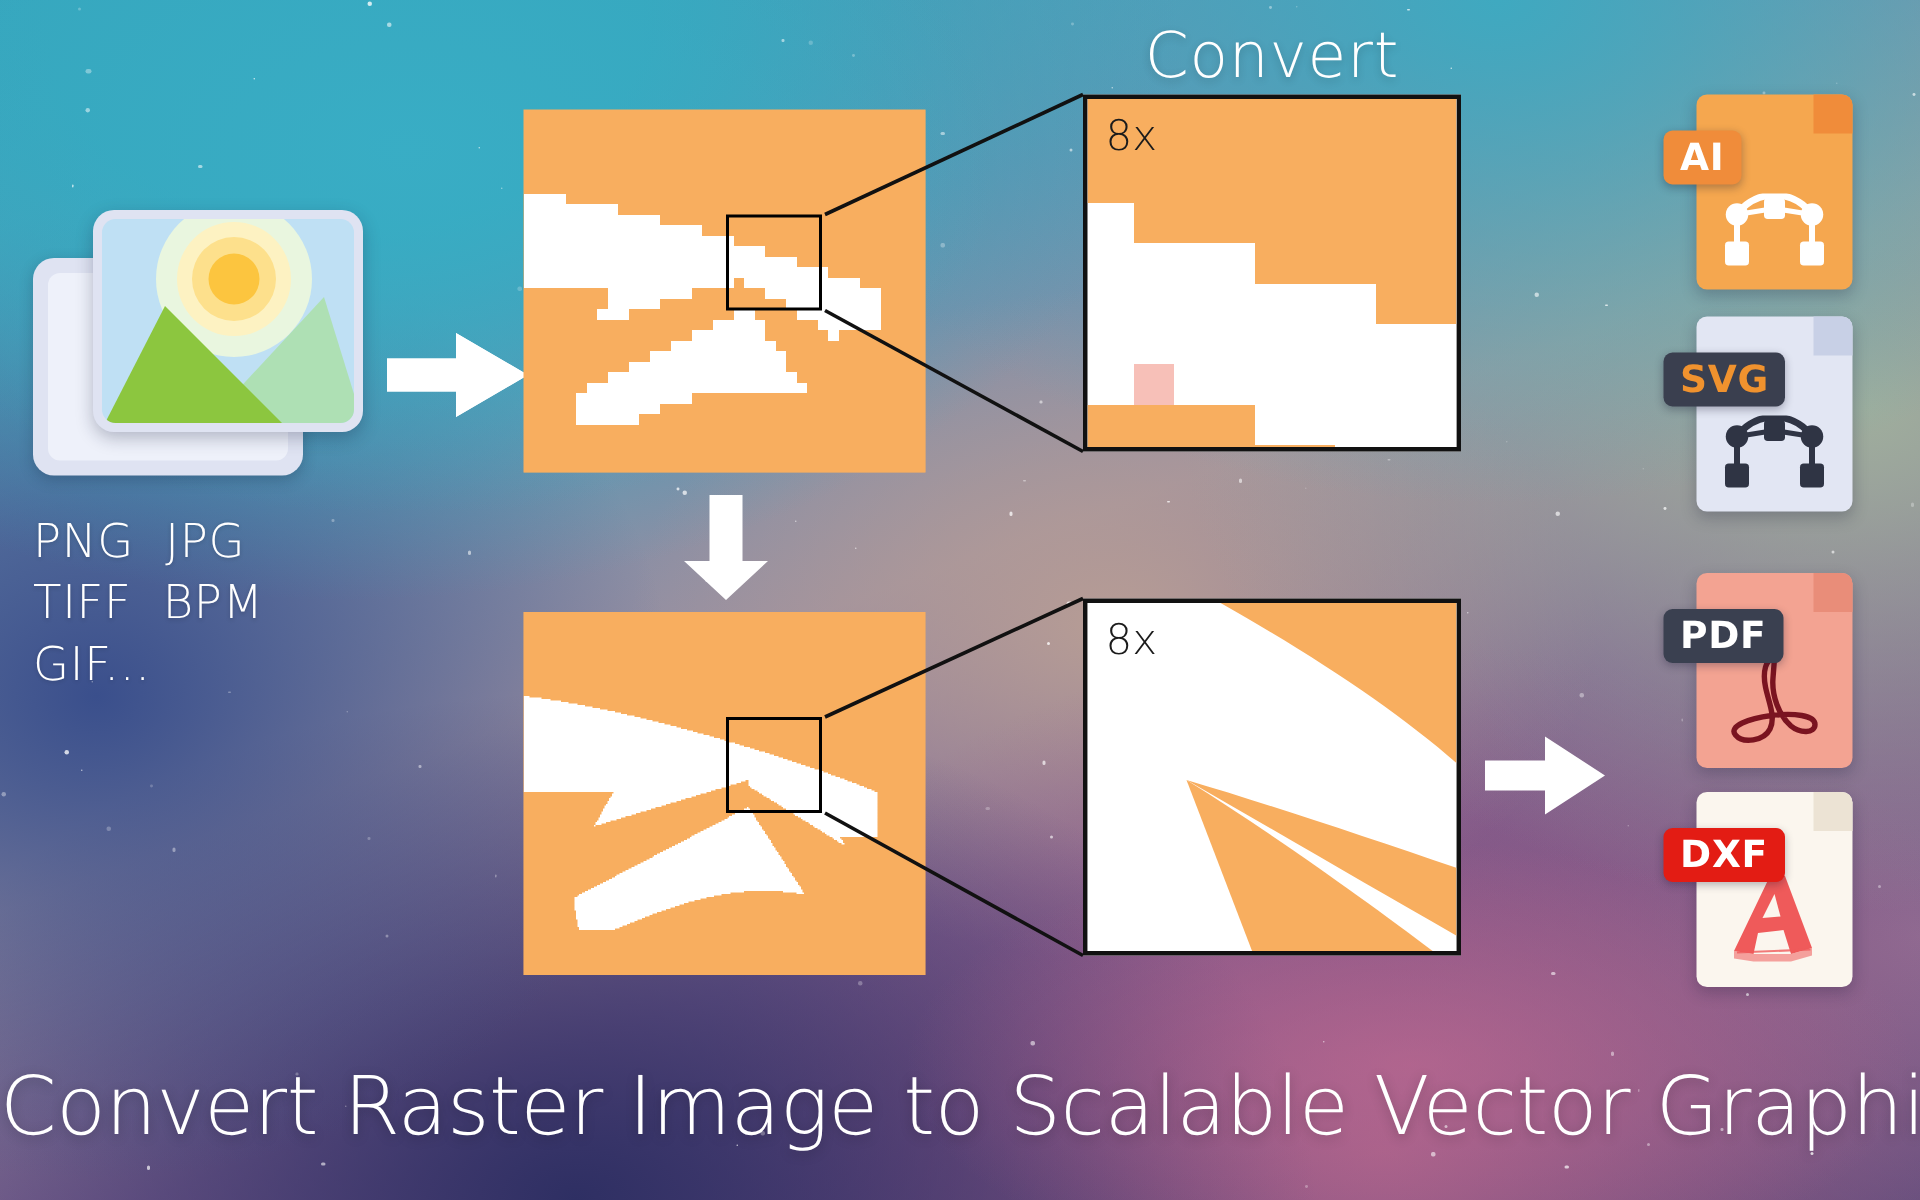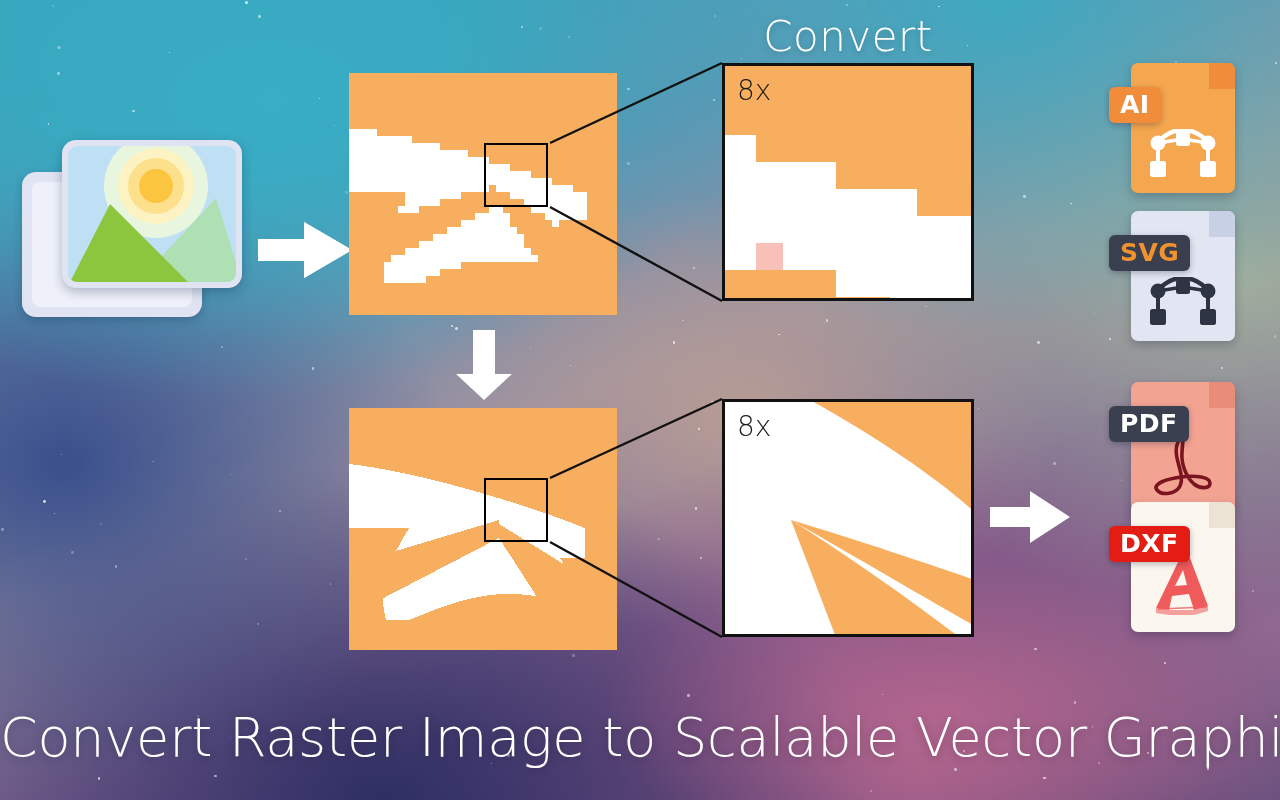--- a/index.html
+++ b/index.html
@@ -150,21 +150,21 @@
     z-index:3;
   }
   .file-mark {
     position:absolute; left:0; right:0; bottom:14px;
     display:flex; align-items:center; justify-content:center;
   }
 
   #card-ai  { left:1131px; top:63px; }
   #card-svg { left:1131px; top:211px; }
   #card-pdf { left:1131px; top:382px; }
-  #card-dxf { left:1131px; top:502px; }
+  #card-dxf { left:1131px; top:528px; }
 
   
   #main-title {
     position:absolute; left:0; top:706px; width:1280px;
     text-align:center; color:#ffffff;
     font-family:"DejaVu Sans", sans-serif;
     font-weight:300; font-size:54px; letter-spacing:-.2px;
     white-space:nowrap;
     text-shadow:0 2px 8px rgba(0,0,0,.25);
   }
@@ -338,20 +338,23 @@
         <div class="photo-canvas">
           <div class="sun-halo3"></div>
           <div class="sun-halo2"></div>
           <div class="sun-halo1"></div>
           <div class="sun-core"></div>
           <div class="mtn-right"></div>
           <div class="mtn-left"></div>
         </div>
       </div>
     </div>
+    <div class="formats">PNG  JPG
+TIFF  BPM
+GIF...</div>
   </div>
 
   <svg class="arrow" style="left:258px; top:218px;" width="96" height="64" viewBox="0 0 96 64">
     <path d="M0,21 L46,21 L46,4 L94,32 L46,60 L46,43 L0,43 Z M46,43 L62,32 L46,21 Z" fill="#ffffff" opacity="0.97"></path>
     <path d="M0,21 L46,21 L46,4 L94,32 L46,60 L46,43 L0,43 Z" fill="#ffffff"></path>
     <path d="M46,21 L60,32 L46,43 Z" fill="#ffffff"></path>
   </svg>
 
   <div id="raster-tile" class="logo-tile">
     <svg width="268" height="242" viewBox="0 0 268 242" shape-rendering="crispEdges">

